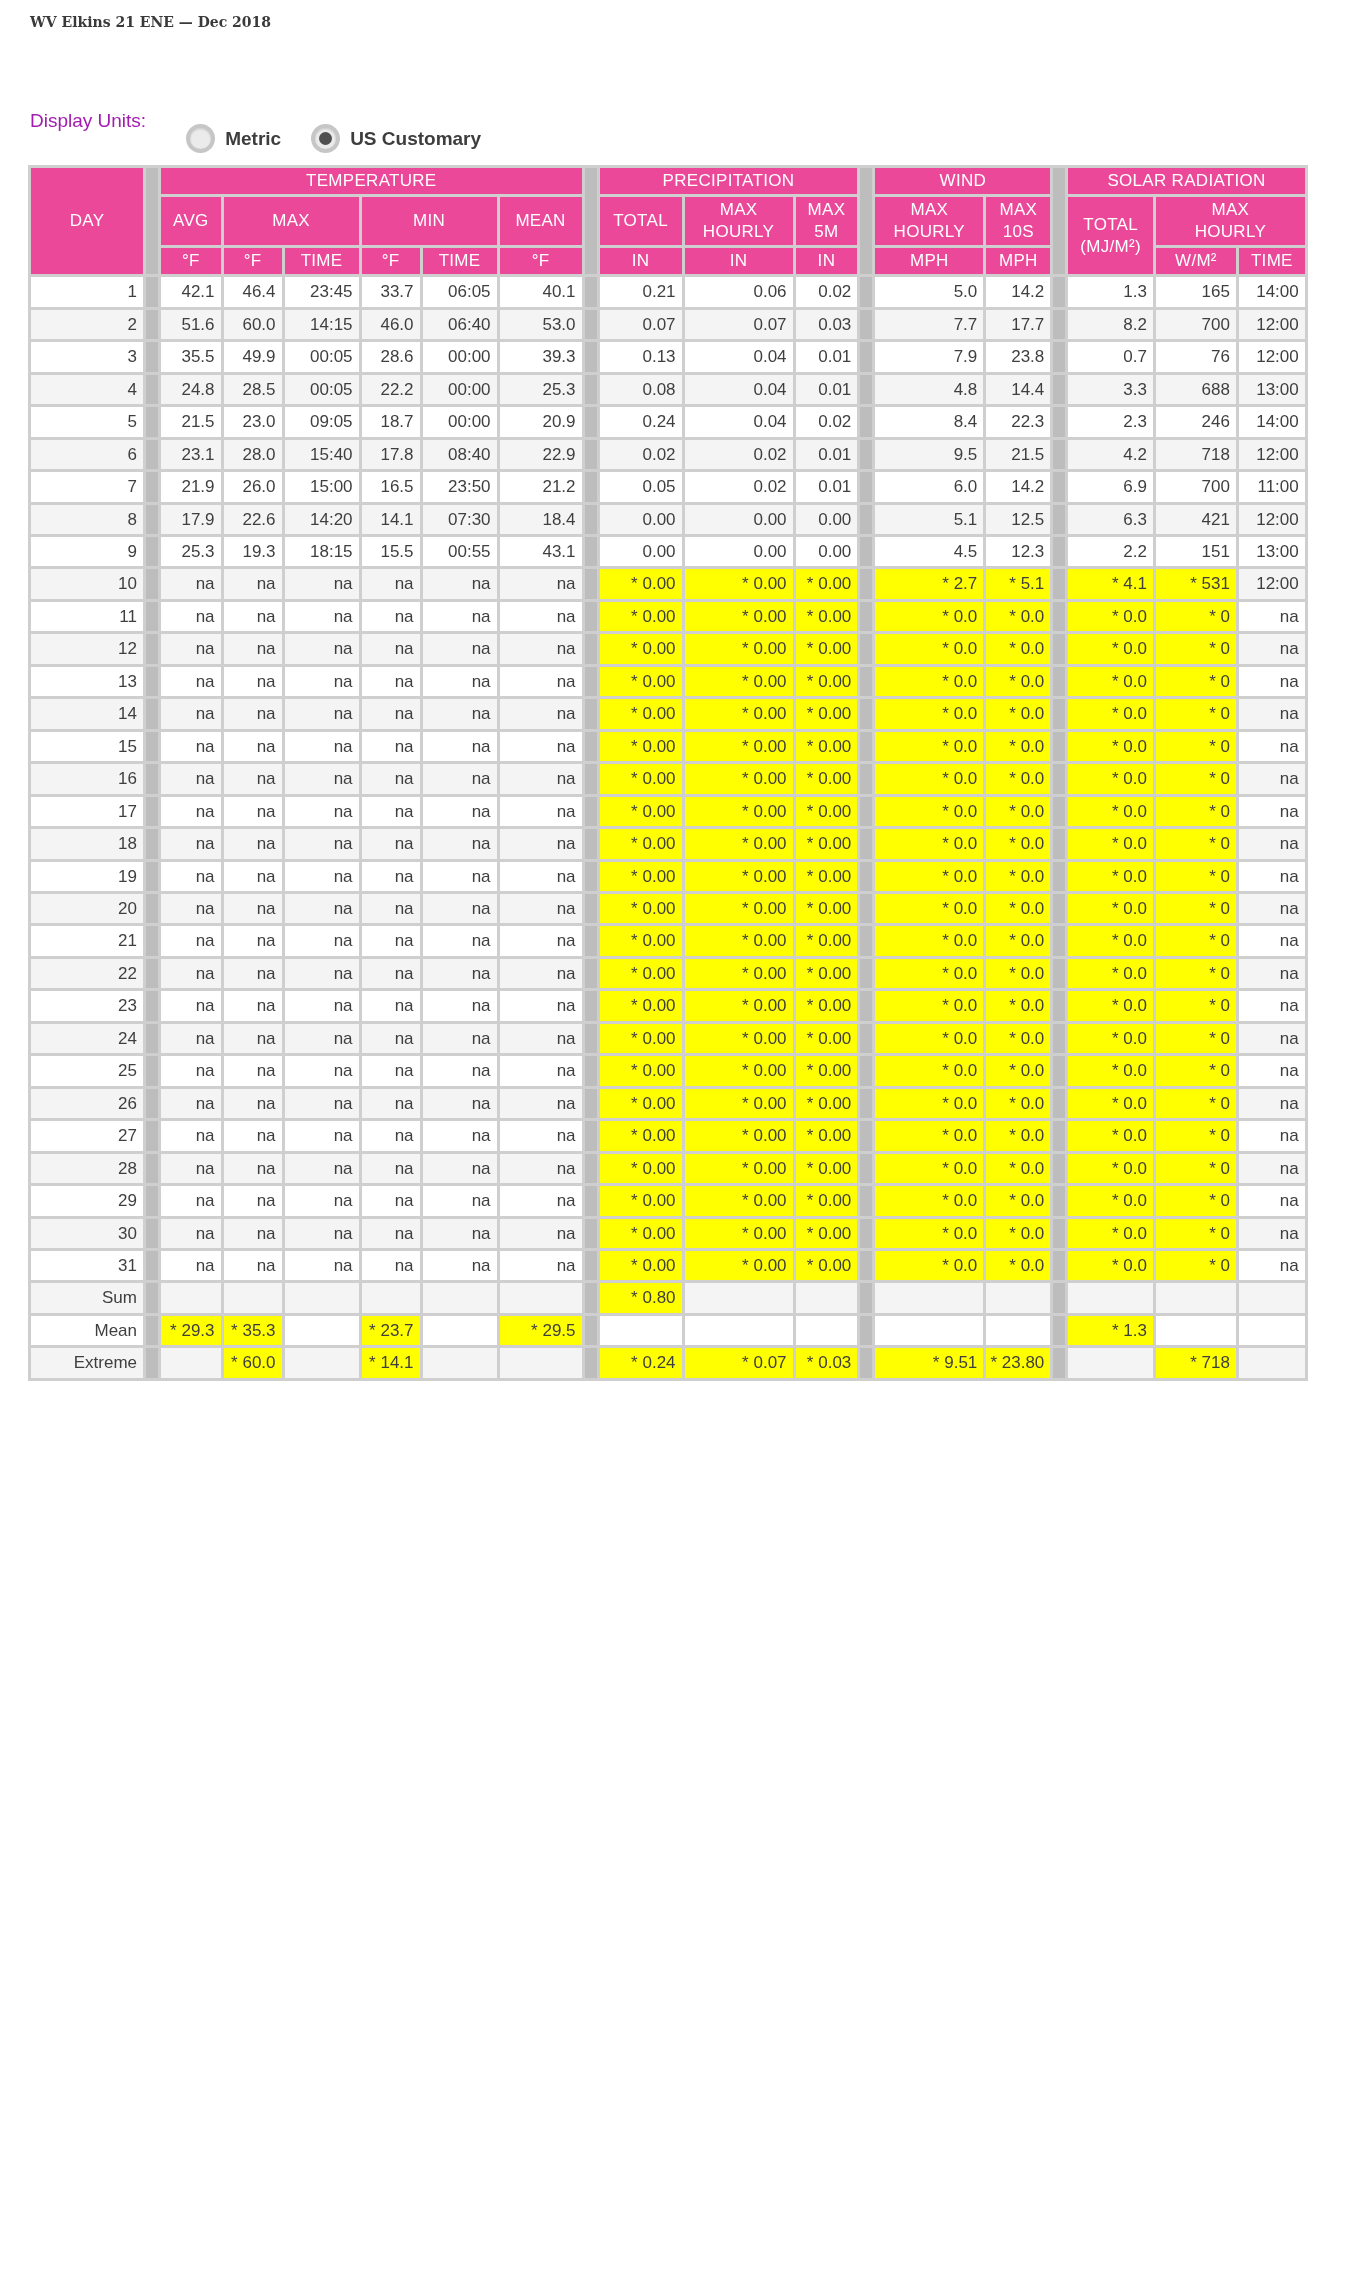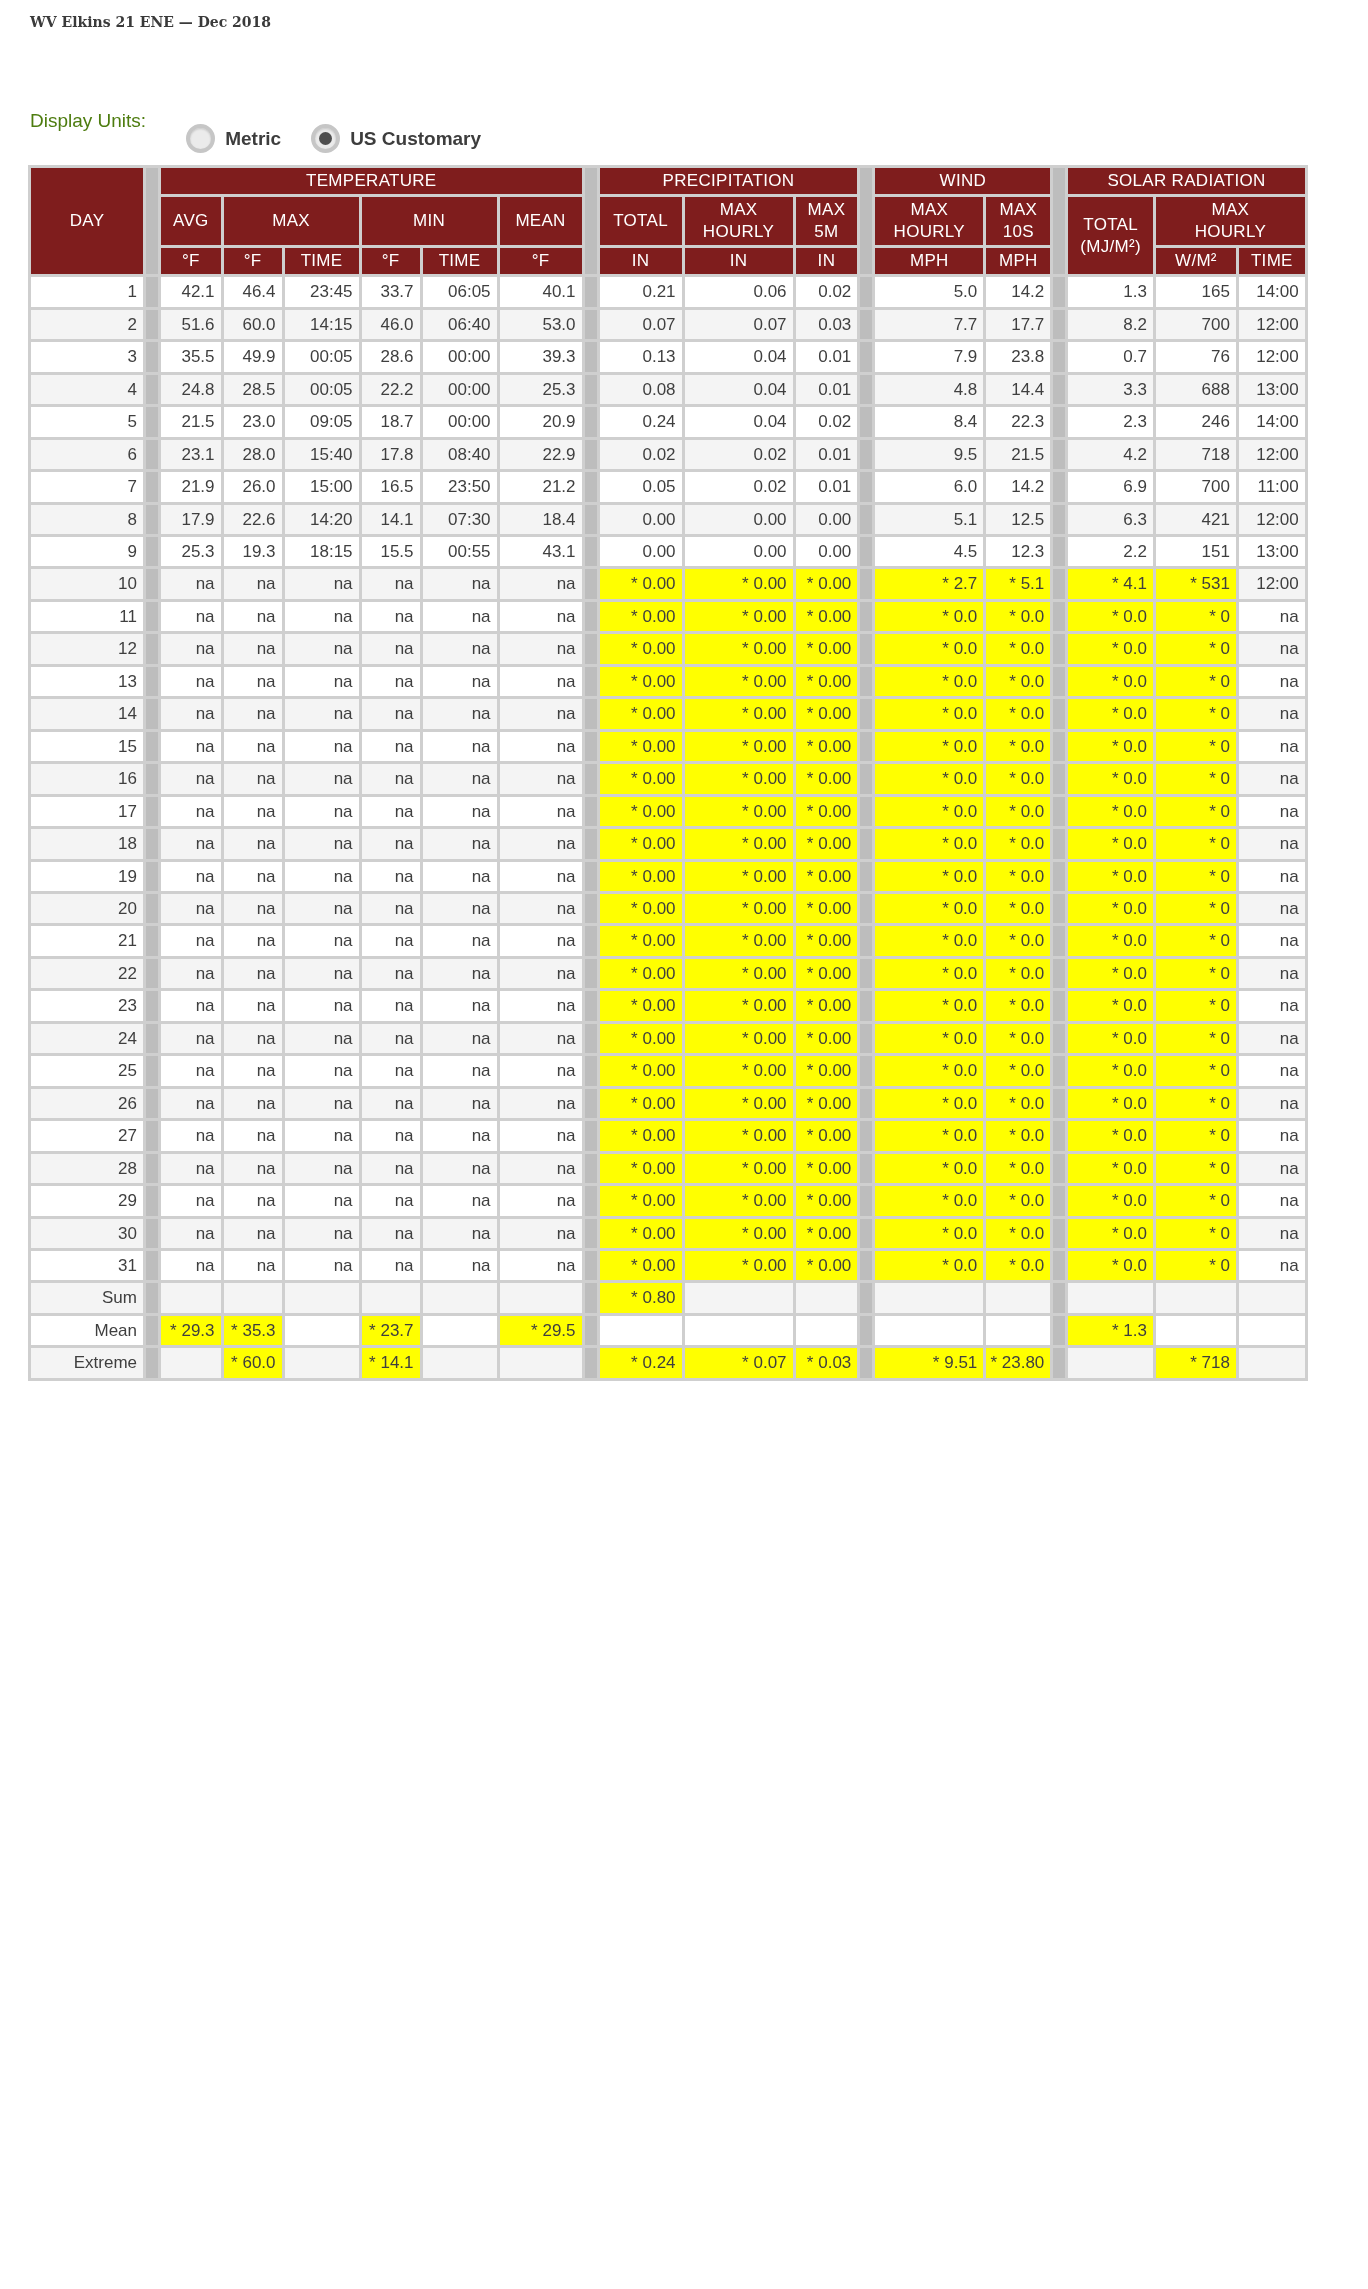--- a/index.html
+++ b/index.html
@@ -1,25 +1,25 @@
 <!DOCTYPE html>
 <html><head>
 <meta charset="utf-8">
 <style>
   html,body{margin:0;padding:0;background:#fff;}
   body{font-family:"Liberation Sans","DejaVu Sans",sans-serif;color:#3d3d3d;width:1368px;}
   .page{padding:6px 0 20px 28px;}
   .title{font-family:"DejaVu Serif","Liberation Serif",serif;font-size:14px;font-weight:600;color:#3a3a3a;margin:8px 0 0 2px;}
   .units-row{display:flex;align-items:center;margin:58px 0 12px 2px;font-size:19px;}
-  .units-label{color:#4d7c0f;margin-right:40px;}
+  .units-label{color:#a21caf;margin-right:40px;}
   .opt{display:flex;align-items:center;font-weight:700;color:#3d3d3d;margin-right:30px;cursor:pointer;margin-top:36px;}
   .radio{width:21px;height:21px;border-radius:50%;background:#ebebeb;border:4px solid #c6c6c6;display:inline-block;position:relative;margin-right:10px;box-shadow:inset 0 1px 2px rgba(0,0,0,.15);}
   .radio.sel::after{content:"";position:absolute;left:4px;top:4px;width:13px;height:13px;border-radius:50%;background:#4f4f4f;}
   table{border-collapse:separate;border-spacing:3px;background:#cfcfcf;table-layout:fixed;font-size:17px;}
-  th{background:#7f1d1d;color:#fff;font-weight:400;text-align:center;padding:2px 12px;line-height:1.3;letter-spacing:.3px;vertical-align:middle;}
+  th{background:#ec4899;color:#fff;font-weight:400;text-align:center;padding:2px 12px;line-height:1.3;letter-spacing:.3px;vertical-align:middle;}
   th .wrapnarrow{display:inline-block;max-width:72px;text-align:center;}
   td{background:#fff;padding:3px 6px 3px 4px;text-align:right;vertical-align:top;line-height:1.38;color:#3f3f3f;}
   tr.shade td{background:#f4f4f4;}
   td.yl,tr.shade td.yl{background:#ffff00;}
   td.sp,tr.shade td.sp,th.sp{background:#bdbdbd;padding:0;}
   col.c-day{width:112px}col.c-sp{width:12px}col.c-f{width:58px}col.c-time{width:74px}
   col.c-mean{width:82px}col.c-ptotal{width:82px}col.c-pmaxh{width:108px}col.c-p5m{width:52px}
   col.c-wmaxh{width:108px}col.c-w10s{width:64px}col.c-stotal{width:80px}col.c-wm2{width:80px}col.c-stime{width:62px}
 </style>
 </head>

